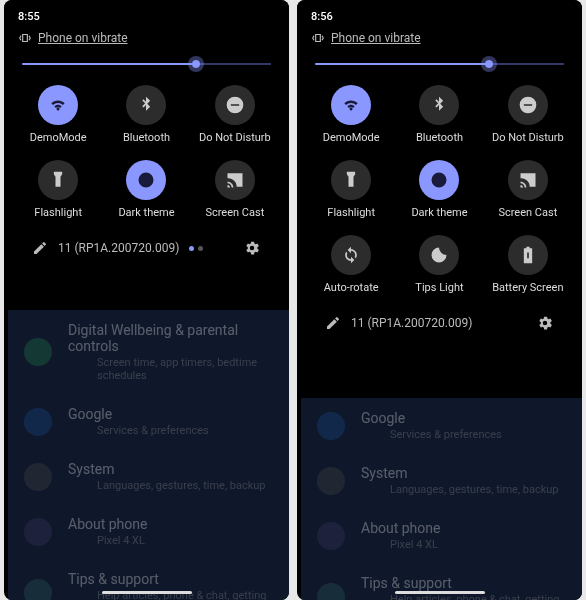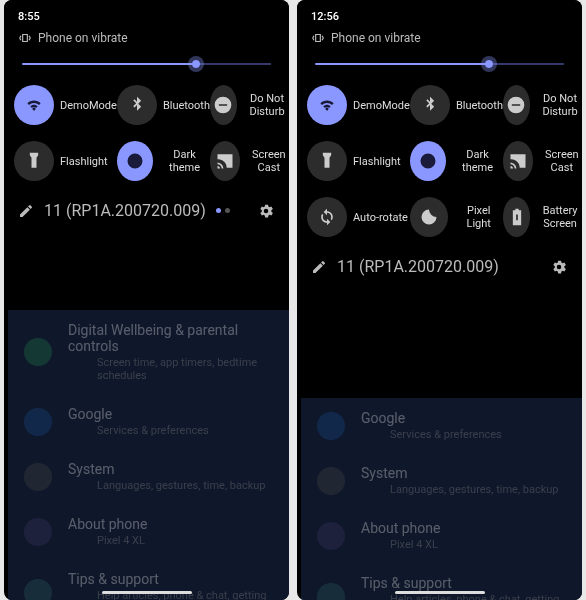--- a/index.html
+++ b/index.html
@@ -28,20 +28,21 @@
     color: #fff;
     font-size: 11px;
     font-weight: 500;
   }
   .vibrate-row {
     display: flex;
     padding: 4px 14px 8px;
     color: #bbb;
     font-size: 12px;
     gap: 6px;
+    text-decoration: underline;
   }
   .vibrate-icon {
     width: 14px; height: 14px;
     display: flex; align-items: center; justify-content: center;
   }
   .slider-row {
     padding: 10px 18px 14px;
     position: relative;
   }
   .slider-track {
@@ -66,21 +67,21 @@
     background-clip: padding-box;
   }
   .tiles {
     display: grid;
     grid-template-columns: repeat(3, 1fr);
     gap: 16px 0;
     padding: 6px 10px 10px;
   }
   .tile {
     display: flex;
-    flex-direction: row;
+    flex-direction: column;
     align-items: center;
     gap: 6px;
     color: #ddd;
   }
   .tile-circle {
     width: 40px; height: 40px;
     border-radius: 50%;
     background: #2c2c2c;
     display: flex;
     align-items: center;
@@ -92,24 +93,24 @@
     color: #1a1a3a;
   }
   .tile-label {
     font-size: 11px;
     color: #ddd;
     text-align: center;
   }
   .footer-row {
     display: flex;
     align-items: center;
-    padding: 10px 14px 12px;
+    padding: 10px 28px 12px;
     gap: 10px;
     color: #bbb;
-    font-size: 16px;
+    font-size: 12px;
   }
   .footer-row .spacer { flex: 1; }
   .dots {
     display: flex; gap: 4px; align-items: center;
   }
   .dot { width: 5px; height: 5px; border-radius: 50%; background: #555; }
   .dot.active { background: #8a97ff; }
   .settings-bg {
     position: absolute;
     left: 4px; right: 0;
@@ -305,21 +306,21 @@
       <div class="setting-item">
         <div class="setting-icon" style="background:#2a5a5a"></div>
         <div class="setting-text">
           <div class="setting-title">Tips &amp; support</div>
           <div class="setting-sub">Help articles, phone &amp; chat, getting started</div>
         </div>
       </div>
     </div>
   <div class="qs-panel">
     <div class="status-bar">
-      <span>12:56</span>
+      <span>8:56</span>
     </div>
     <div class="vibrate-row">
       <span class="vibrate-icon">
         <svg width="14" height="14" viewBox="0 0 24 24" fill="none" stroke="#bbb" stroke-width="2">
             <path id="vib-path-r" d="M8 6h8v12H8V6zm-3 2l-2 4 2 4M19 8l2 4-2 4"></path>
           </svg>
       </span>
       <span>Phone on vibrate</span>
     </div>
     <div class="slider-row">
@@ -384,21 +385,21 @@
             </svg>
           </div>
           <div class="tile-label">Auto-rotate</div>
         </div>
         <div class="tile">
           <div class="tile-circle">
             <svg width="20" height="20" viewBox="0 0 24 24" fill="#ccc">
               <path d="M12 3a9 9 0 009 9 9 9 0 11-9-9z"></path>
             </svg>
           </div>
-          <div class="tile-label">Pixel Light</div>
+          <div class="tile-label">Tips Light</div>
         </div>
         <div class="tile">
           <div class="tile-circle">
             <svg width="20" height="20" viewBox="0 0 24 24" fill="#ccc">
               <path d="M10 2h4v2h3v18H7V4h3V2zm1 7v7h2V9h-2z"></path>
             </svg>
           </div>
           <div class="tile-label">Battery Screen</div>
         </div>
       </div>

